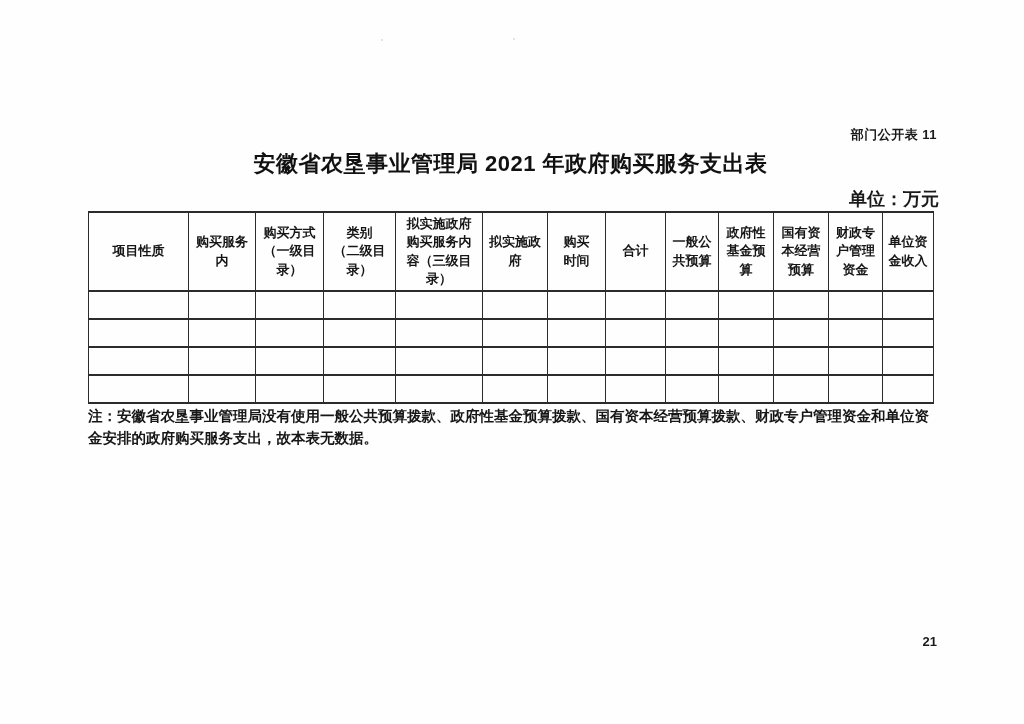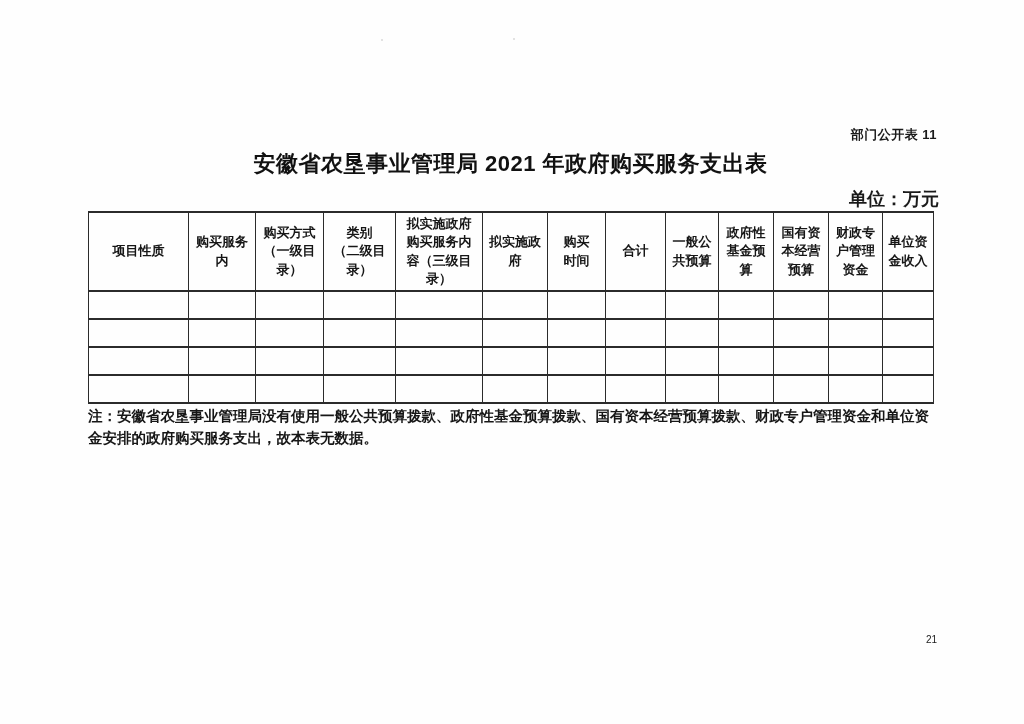--- a/index.html
+++ b/index.html
@@ -79,22 +79,22 @@
     font-size: 14.5px;
     font-weight: 700;
     line-height: 22px;
     white-space: pre-line;
     color: #161616;
   }
   .page-number {
     position: absolute;
     top: 634px;
     right: 87px;
-    font-size: 10px;
-    font-weight: 400;
+    font-size: 13px;
+    font-weight: 700;
   }
   .speck { position: absolute; background: #d9d9d9; border-radius: 50%; }
   .speck-1 { left: 381px; top: 39px; width: 2px; height: 2px; }
   .speck-2 { left: 513px; top: 38px; width: 2px; height: 2px; }
 </style>
 </head>
 <body>
 
 <div class="page">
 

